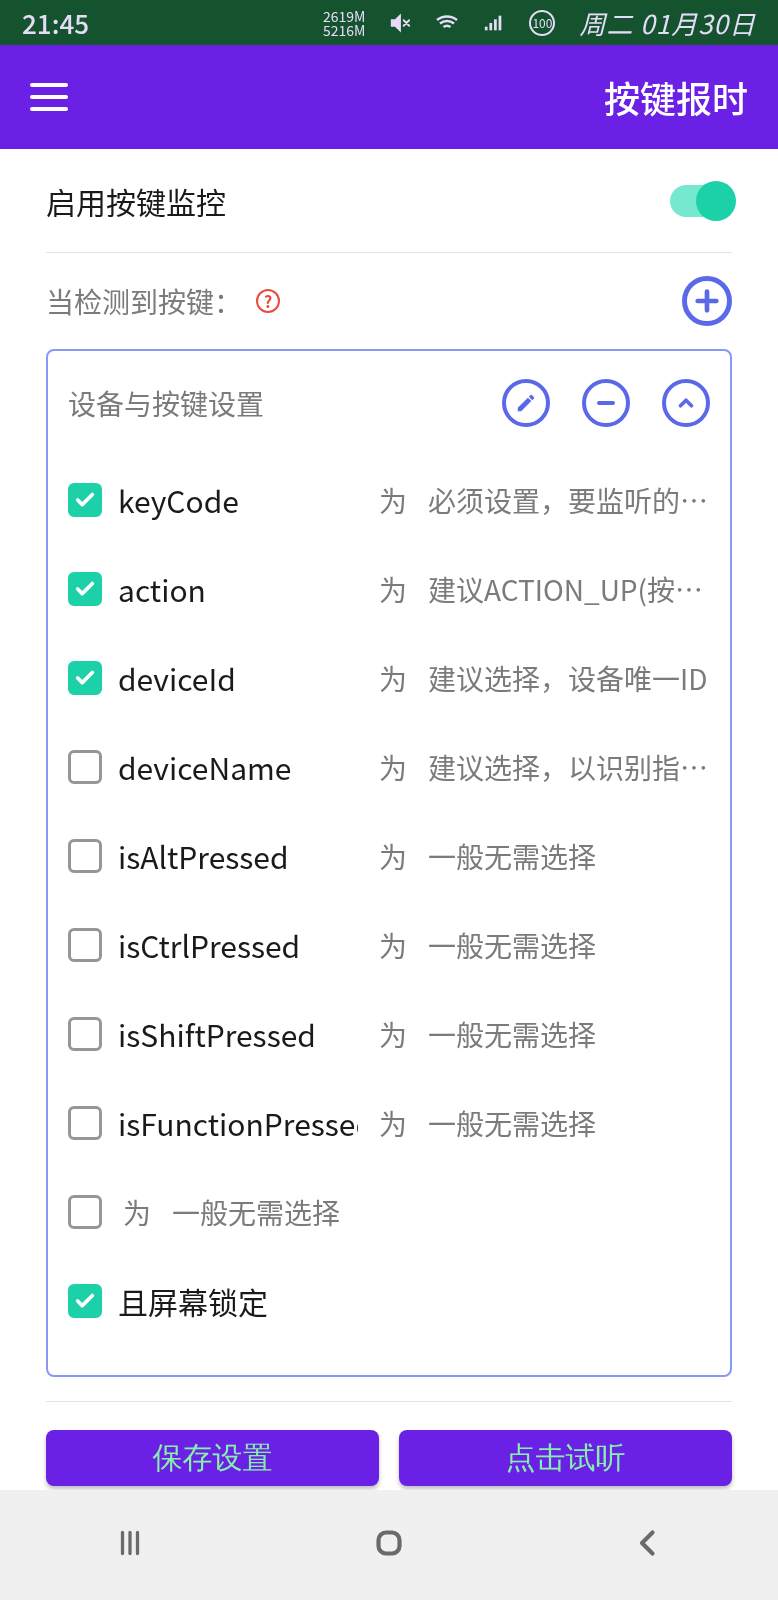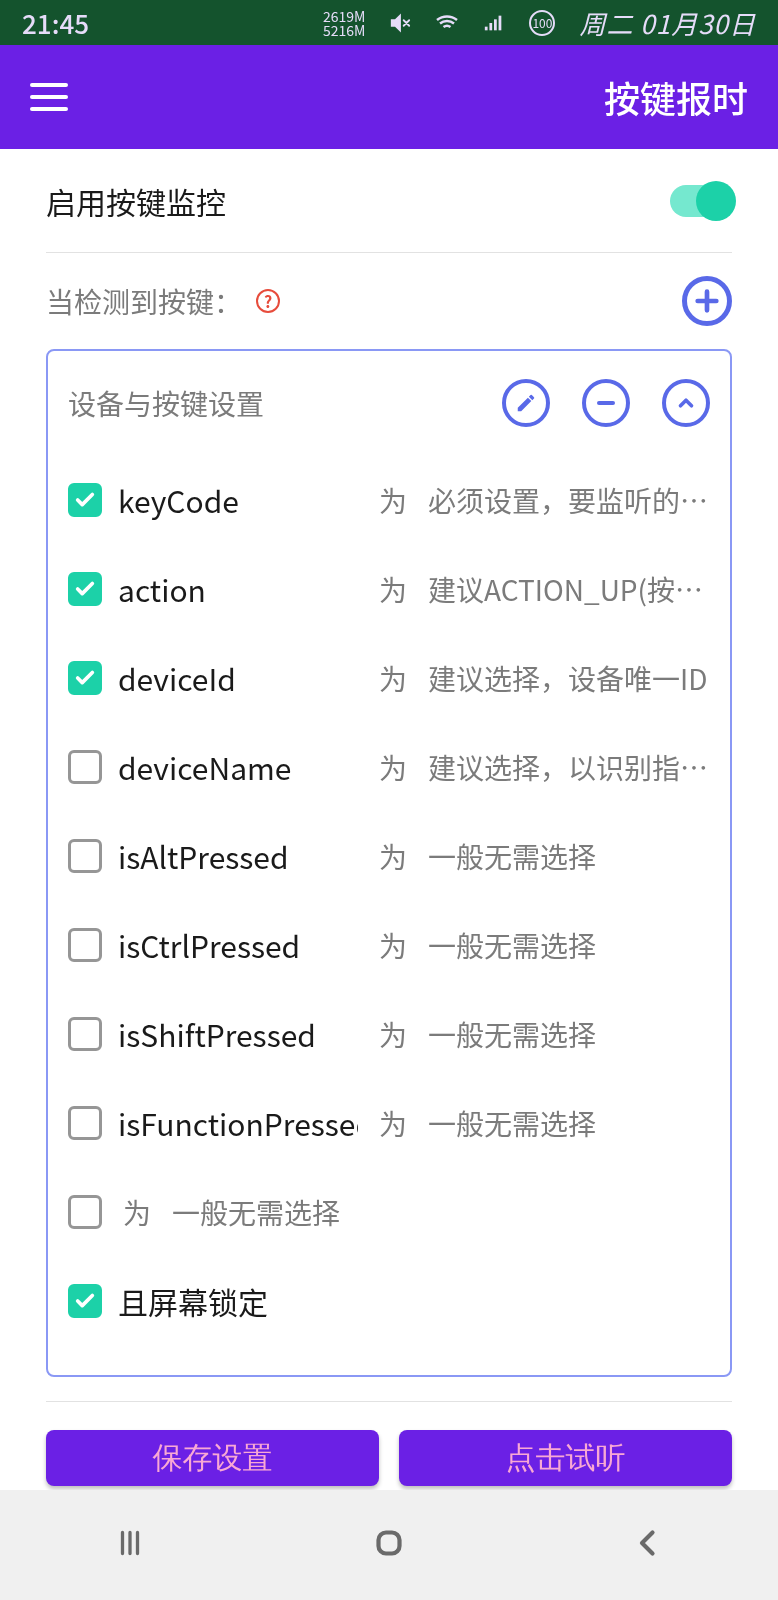--- a/index.html
+++ b/index.html
@@ -141,21 +141,21 @@
 .checkbox.checked svg { stroke: #fff; }
 .setting-name { font-size: 30px; color: #1a1a1a; flex: 0 0 240px; white-space: nowrap; overflow: hidden; }
 .setting-is { font-size: 28px; color: #7b7b7b; width: 38px; text-align: center; flex-shrink: 0; }
 .setting-desc { font-size: 28px; color: #7b7b7b; white-space: nowrap; overflow: hidden; text-overflow: ellipsis; flex: 1; min-width: 0; }
 .divider2 { border-top: 1px solid #e2e2e2; margin-top: 24px; }
 .btn-row { display: flex; gap: 20px; padding: 28px 46px; }
 .action-btn {
   flex: 1;
   height: 56px;
   background: #6b20e5;
-  color: #f9a8d4;
+  color: #86efac;
   border: none;
   border-radius: 8px;
   font-size: 30px;
   box-shadow: 0 3px 4px rgba(0,0,0,0.25);
 }
 .nav-bar {
   position: absolute;
   bottom: 0;
   left: 0;
   right: 0;

